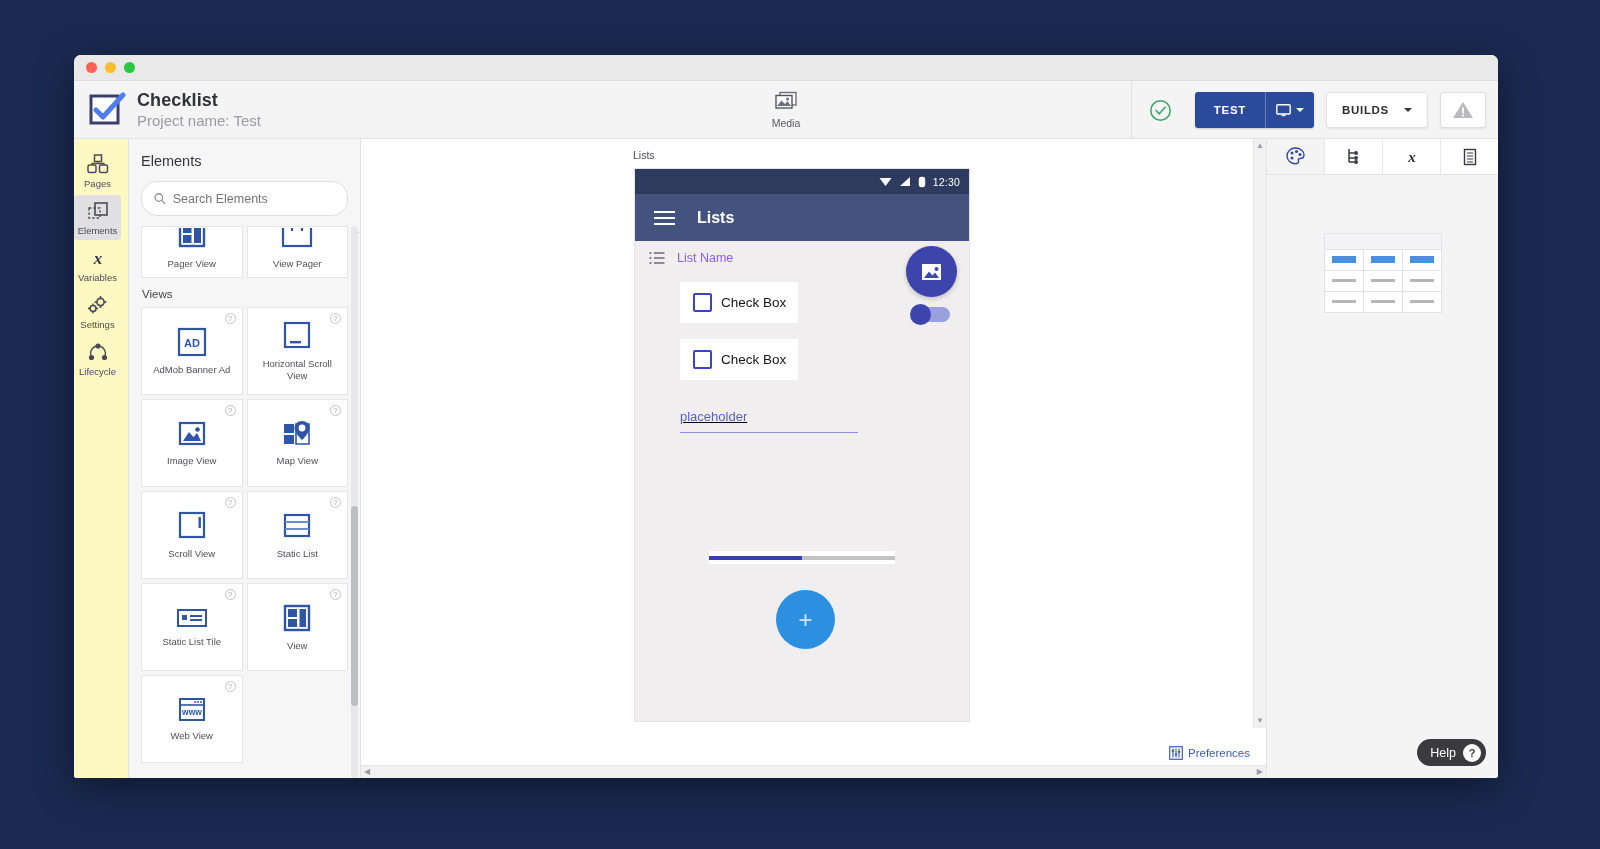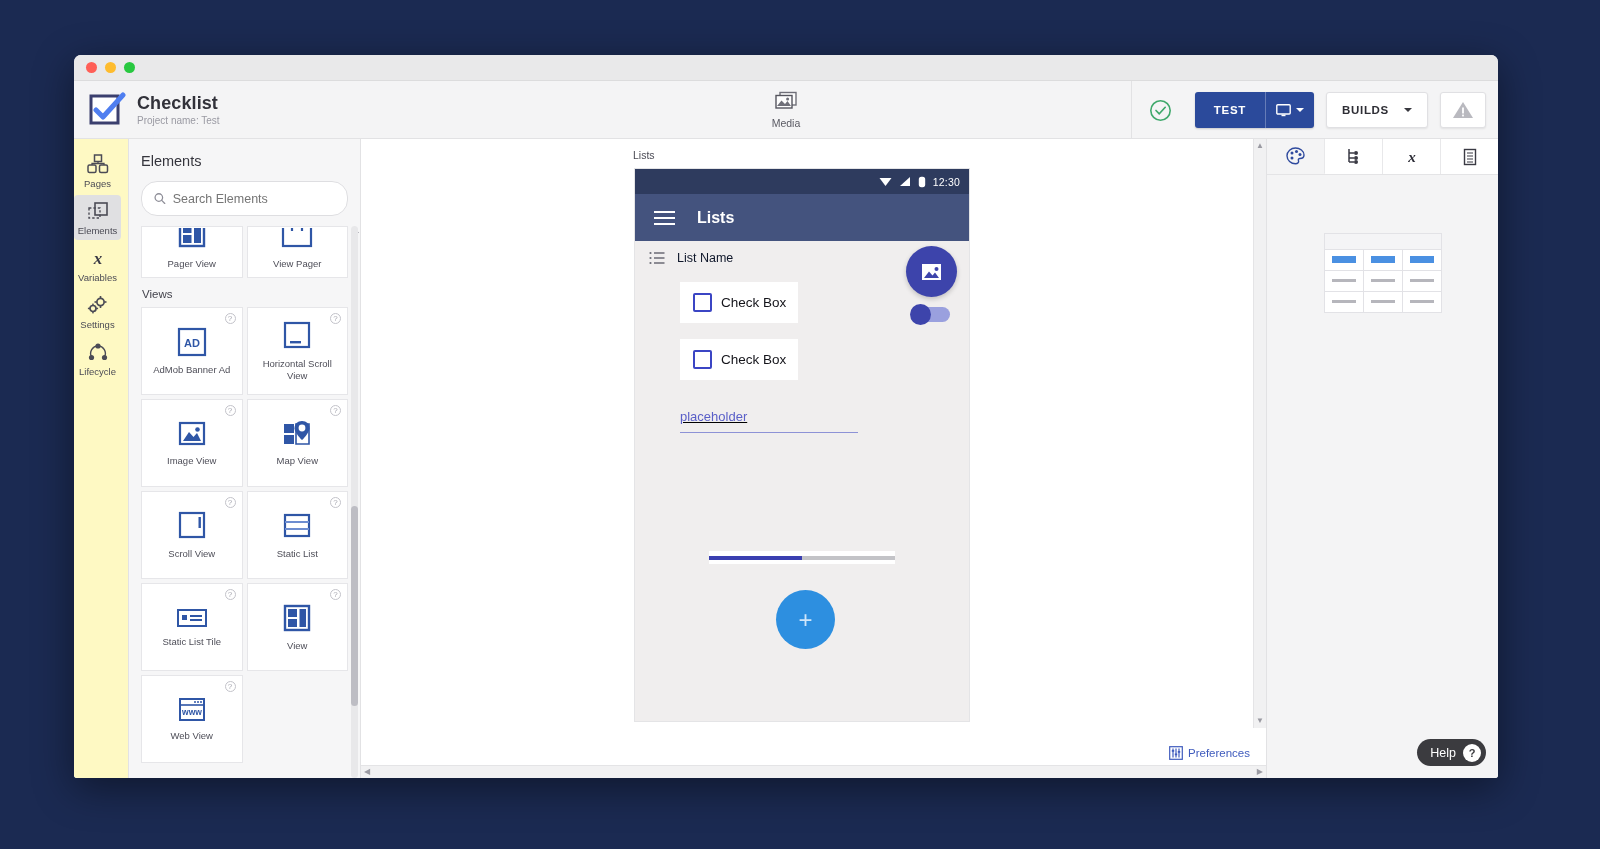--- a/index.html
+++ b/index.html
@@ -35,21 +35,21 @@
   
   .header {
     height: 58px; flex: 0 0 58px; background: #f4f4f5;
     display: flex; align-items: stretch; position: relative;
     border-bottom: 1px solid #e2e2e4;
   }
   .brand { display: flex; align-items: center; gap: 11px; padding-left: 14px; width: 290px; }
   .brand-logo { width: 38px; height: 38px; }
   .brand-text { display: flex; flex-direction: column; justify-content: center; }
   .brand-title { font-size: 18px; color: #32323a; font-weight: 600; letter-spacing: .1px; }
-  .brand-sub { font-size: 10px; color: #9a9aa3; margin-top: 1px; }
+  .brand-sub { font-size: 15px; color: #9a9aa3; margin-top: 1px; }
 
   .media-btn {
     position: absolute; left: 50%; transform: translateX(-50%);
     top: 0; height: 58px; width: 84px;
     display: flex; flex-direction: column; align-items: center; justify-content: center; gap: 3px;
     cursor: pointer;
   }
   .media-label { font-size: 10.5px; color: #5a5a63; }
 
   .header-right {
@@ -162,21 +162,21 @@
   .phone-appbar {
     height: 47px; background: #44537e; display: flex; align-items: center; gap: 22px; padding-left: 19px;
   }
   .hamburger { display: flex; flex-direction: column; gap: 4px; }
   .hamburger span { display: block; width: 21px; height: 2px; background: #fff; }
   .phone-appbar-title { color: #fff; font-size: 16px; font-weight: 700; }
   .phone-listrow {
     height: 34px; background: #f0eeee; display: flex; align-items: center;
     padding: 0 16px 0 14px; gap: 12px;
   }
-  .phone-listrow-name { font-size: 12.5px; color: #0f172a; }
+  .phone-listrow-name { font-size: 12.5px; color: #8b5cf6; }
   .phone-dots { margin-left: auto; color: #78787f; font-size: 13px; letter-spacing: 2px; }
 
   .cb-card {
     position: absolute; background: #fff; width: 118px; height: 41px;
     display: flex; align-items: center; gap: 9px; padding-left: 13px;
   }
   .cb-box { width: 19px; height: 19px; border: 2px solid #3b45c4; border-radius: 2px; background: #fff; }
   .cb-label { font-size: 13.5px; color: #14141a; }
 
   .fab-img {

